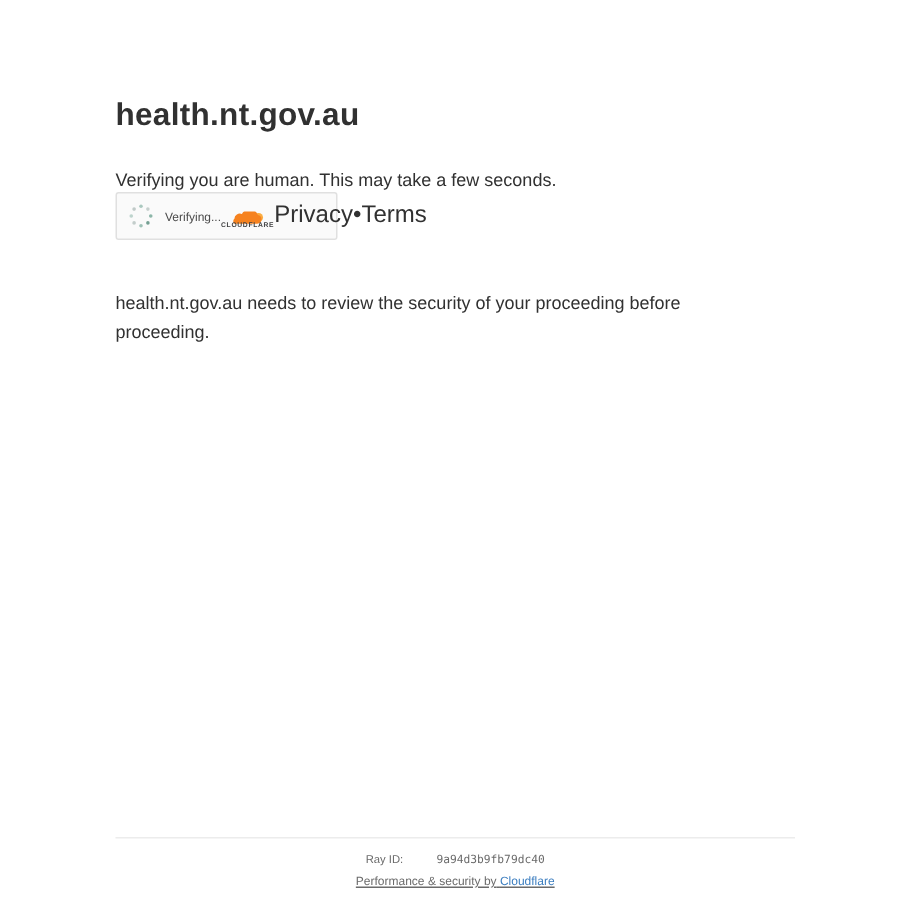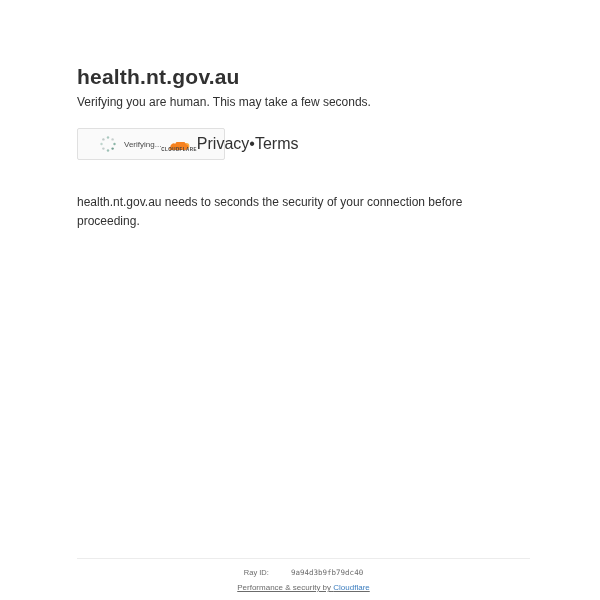--- a/index.html
+++ b/index.html
@@ -12,34 +12,34 @@
     overflow: hidden;
   }
   .page-title {
     position: absolute; left: 77px; top: 64px;
     margin: 0;
     font-size: 21px; font-weight: 700; line-height: 26px;
     color: #313131;
     letter-spacing: 0.2px;
   }
   .subtitle {
-    position: absolute; left: 77px; top: 94px;
+    position: absolute; left: 77px; top: 112px;
     margin: 0;
     font-size: 12px; line-height: 16px;
     color: #313131;
   }
   .widget {
     position: absolute; left: 77px; top: 128px;
     width: 148px; height: 32px;
     box-sizing: border-box;
     background: #fafafa;
     border: 1px solid #e0e0e0;
     border-radius: 2px;
     display: flex; align-items: center;
-    padding: 0 21px;
+    padding: 0 7px;
   }
   .spinner { width: 18px; height: 18px; display: inline-block; flex: 0 0 auto; }
   .verifying-label {
     margin-left: 7px;
     font-size: 8px; color: #4a4a4a;
     white-space: nowrap;
   }
   .brand {
     margin-left: auto;
     display: flex; flex-direction: column; align-items: center;
@@ -115,21 +115,21 @@
     <span class="brand-wordmark">CLOUDFLARE</span>
     <span class="brand-links">
       </span>
     </a>
     <a>Privacy</a>
     <span class="sep">•</span>
     <a>Terms</a>
 
 </div>
 
-<p class="body-text">health.nt.gov.au needs to seconds the security of your connection before proceeding.</p>
+<p class="body-text">health.nt.gov.au needs to review the security of your proceeding before proceeding.</p>
 
 <div class="footer">
   <div class="ray-line">
     <span>Ray ID:</span>
     <code>9a94d3b9fb79dc40</code>
   </div>
   <div class="perf-line">
     <span>Performance &amp; security by</span>
     <a>Cloudflare</a>
   </div>

